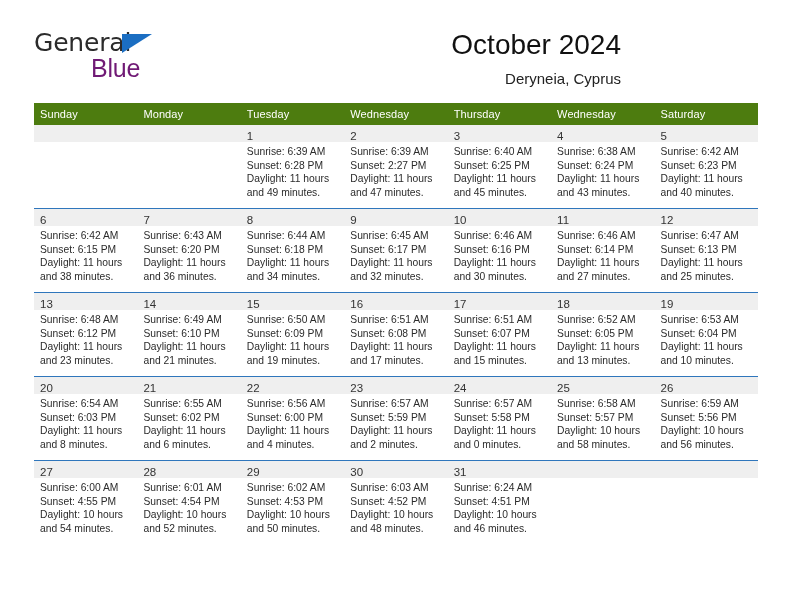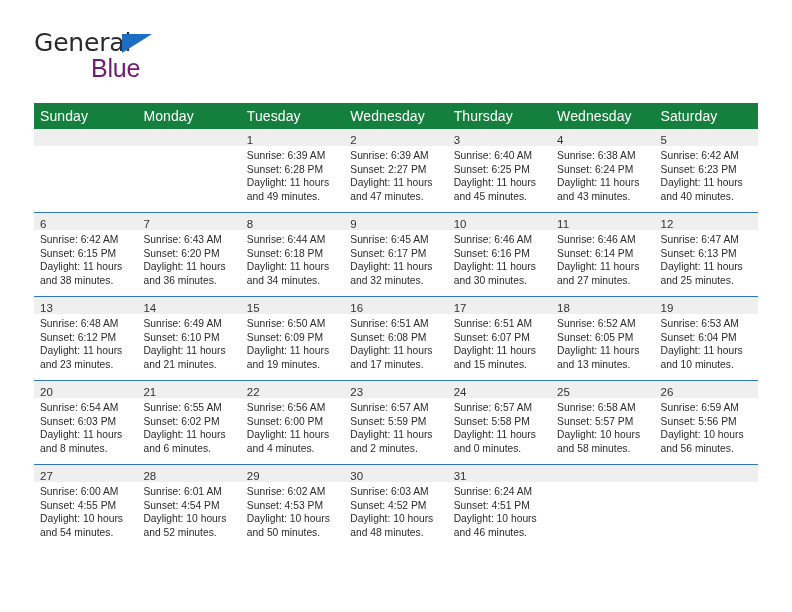--- a/index.html
+++ b/index.html
@@ -90,23 +90,23 @@
   
   .calendar {
     position: absolute;
     left: 34px;
     top: 103px;
     width: 724px;
     border-collapse: collapse;
     table-layout: fixed;
   }
   .calendar th {
-    background: #15803d;
+    background: #4d7c0f;
     color: #ffffff;
-    font-size: 14px;
+    font-size: 11px;
     font-weight: 400;
     text-align: left;
     padding: 5px 0 5px 6px;
     height: 12px;
     border: none;
     letter-spacing: 0.1px;
   }
   .calendar td {
     width: 103.4px;
     height: 83px;
@@ -152,20 +152,24 @@
 <div class="page">
 
   <div class="top-bar">
 
     <div class="brand">
       <span class="brand-general">General</span>
       <span class="brand-triangle"></span>
       <span class="brand-blue">Blue</span>
     </div>
 
+    <div class="title-block">
+      <div class="cal-title">October 2024</div>
+      <div class="cal-subtitle">Deryneia, Cyprus</div>
+    </div>
 
   </div>
 
   <table class="calendar">
     <thead>
       <tr>
         <th>Sunday</th>
         <th>Monday</th>
         <th>Tuesday</th>
         <th>Wednesday</th>

